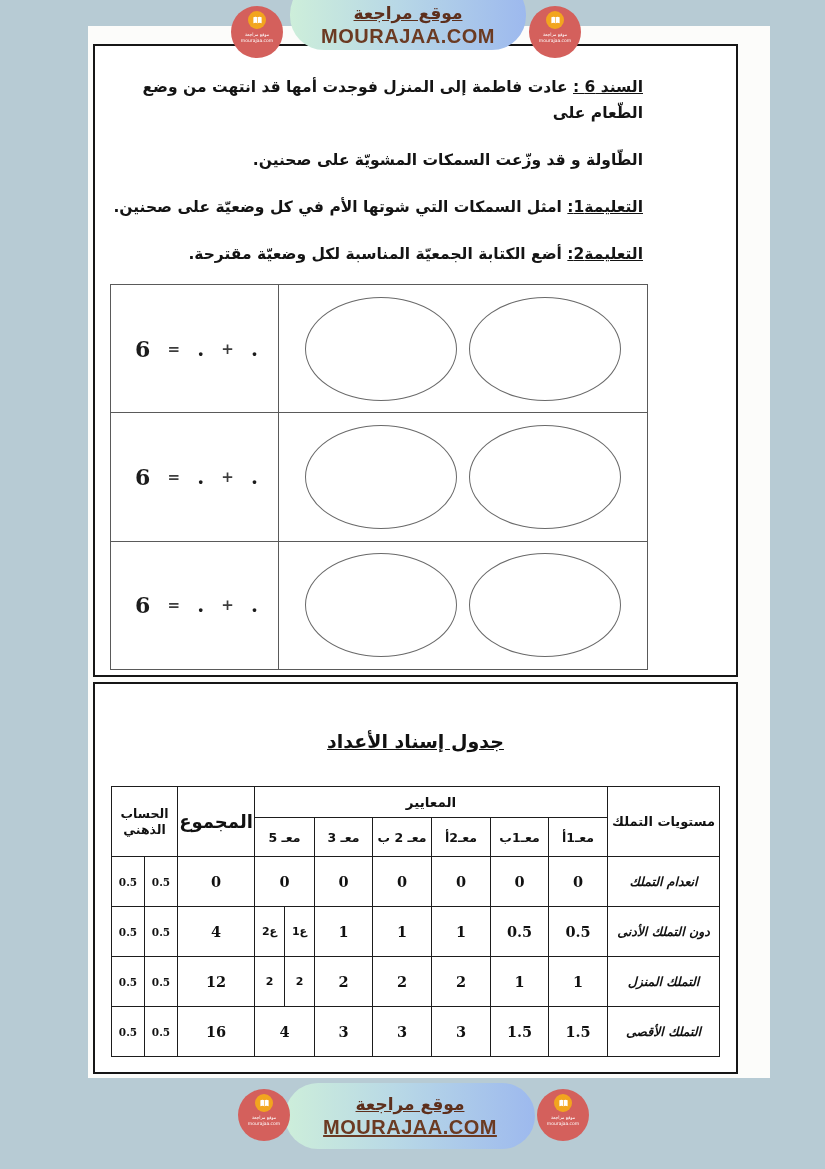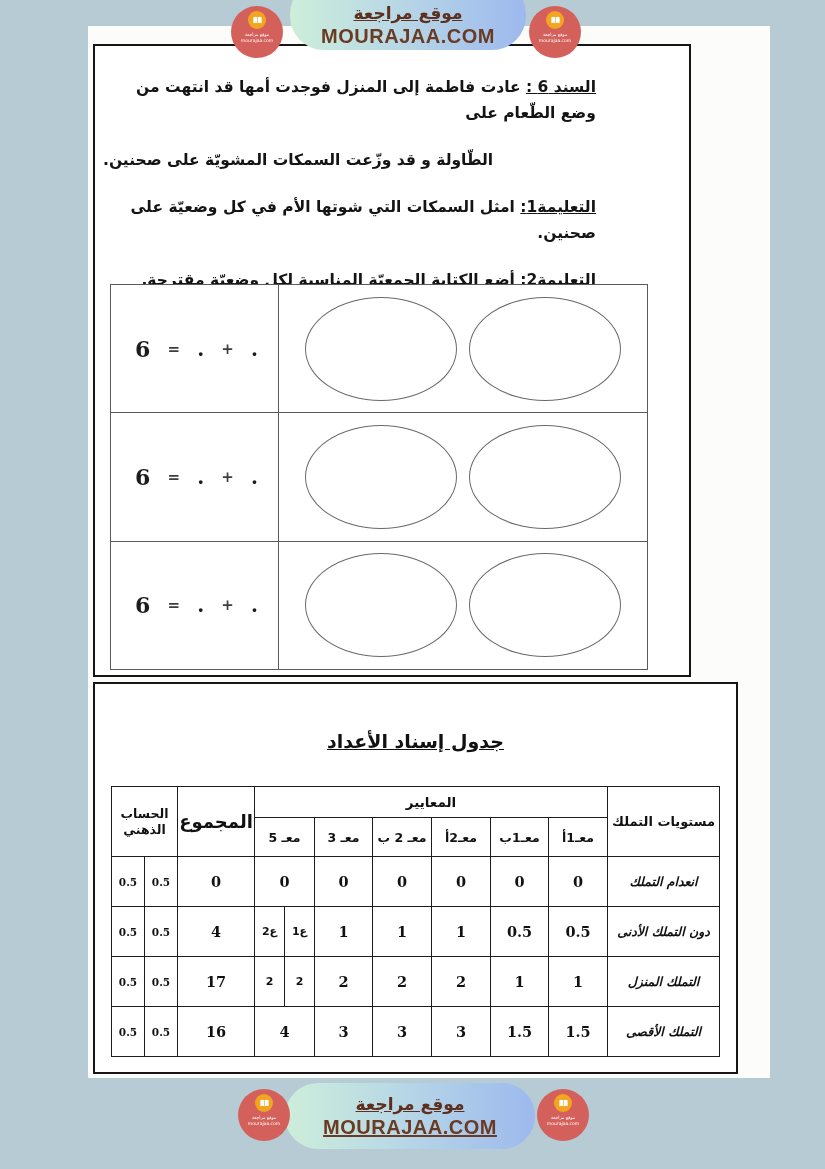--- a/index.html
+++ b/index.html
@@ -16,30 +16,30 @@
   .banner-pill .ar{color:#5d2f1c;font-weight:bold;font-size:17px;text-decoration:underline;line-height:22px;}
   .banner-pill .dom{color:#6b3a22;font-weight:bold;font-size:20px;letter-spacing:.5px;line-height:24px;
     font-family:"Liberation Sans","DejaVu Sans",sans-serif;}
   .banner-pill.footer .dom{text-decoration:underline;}
   .logo{position:absolute;width:52px;height:52px;border-radius:50%;background:#d4605c;z-index:31;
     display:flex;flex-direction:column;align-items:center;justify-content:flex-start;padding-top:5px;box-sizing:border-box;}
   .logo .badge{width:18px;height:18px;border-radius:50%;background:#f2a51f;display:flex;align-items:center;justify-content:center;}
   .logo .cap{color:#fff;font-size:4.5px;line-height:5.5px;text-align:center;margin-top:3px;white-space:nowrap;}
 
   
-  .sec1{position:absolute;left:93px;top:44px;width:598px;height:633px;border:2.5px solid #161616;
+  .sec1{position:absolute;left:93px;top:44px;width:645px;height:633px;border:2.5px solid #161616;
     box-sizing:border-box;background:#fff;}
   .sec1 .content{position:absolute;left:0;top:0;right:83px;bottom:0;}
   .sec1 .margin-col{position:absolute;right:0;top:0;bottom:0;width:83px;border-left:2px solid #161616;box-sizing:border-box;}
   .margin-label{position:absolute;top:296px;left:0;right:8px;text-align:center;font-weight:bold;font-size:15px;color:#111;}
   .score-box{position:absolute;top:326px;left:4px;width:64px;height:30px;border:1.5px solid #9a9a9a;background:#fff;}
 
   .txt{direction:rtl;color:#141414;font-weight:bold;font-size:15.5px;padding:28px 10px 0 8px;}
   .txt .line{margin-bottom:21px;line-height:26px;}
-  .txt .center{text-align:left;}
+  .txt .center{text-align:right;}
   .txt .u{text-decoration:underline;}
 
   
   .oval-table{position:absolute;left:15px;top:238px;width:538px;height:386px;border:1.2px solid #5a5a5a;
     box-sizing:border-box;display:flex;flex-direction:column;background:#fff;}
   .oval-row{flex:1;display:flex;border-bottom:1.2px solid #5a5a5a;}
   .oval-row:last-child{border-bottom:none;}
   .eq-cell{width:168px;border-right:1.2px solid #5a5a5a;box-sizing:border-box;display:flex;align-items:center;
     justify-content:space-between;padding:0 20px 0 24px;font-family:"DejaVu Serif",serif;font-weight:bold;color:#1c1c1c;}
   .eq-cell .n{font-size:22px;}
@@ -223,21 +223,21 @@
       </tr>
       <tr>
         <td class="lvl">التملك المنزل</td>
         <td class="val">1</td>
         <td class="val">1</td>
         <td class="val">2</td>
         <td class="val">2</td>
         <td class="val">2</td>
         <td class="sub">2</td>
         <td class="sub">2</td>
-        <td class="val">17</td>
+        <td class="val">12</td>
         <td class="mm">0.5</td>
         <td class="mm">0.5</td>
       </tr>
       <tr>
         <td class="lvl">التملك الأقصى</td>
         <td class="val">1.5</td>
         <td class="val">1.5</td>
         <td class="val">3</td>
         <td class="val">3</td>
         <td class="val">3</td>

